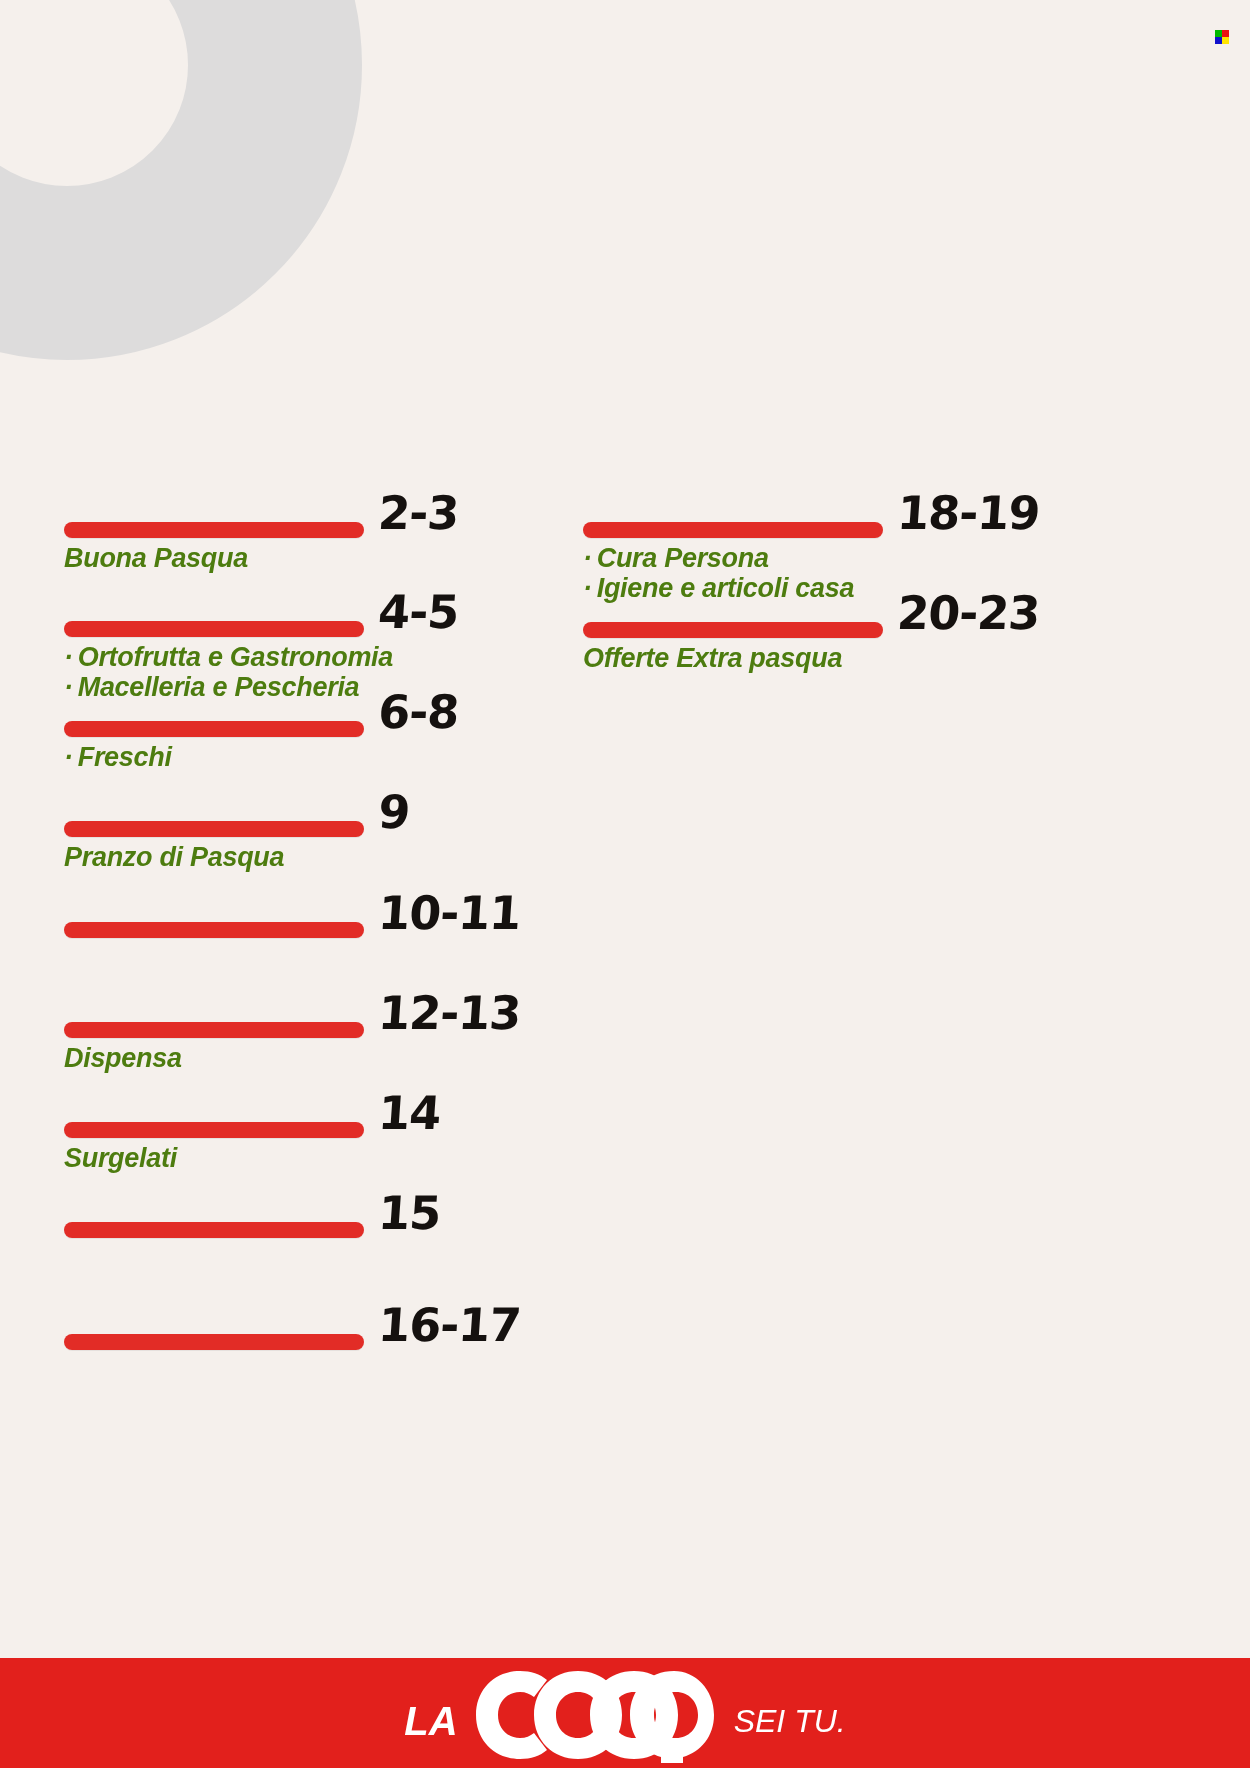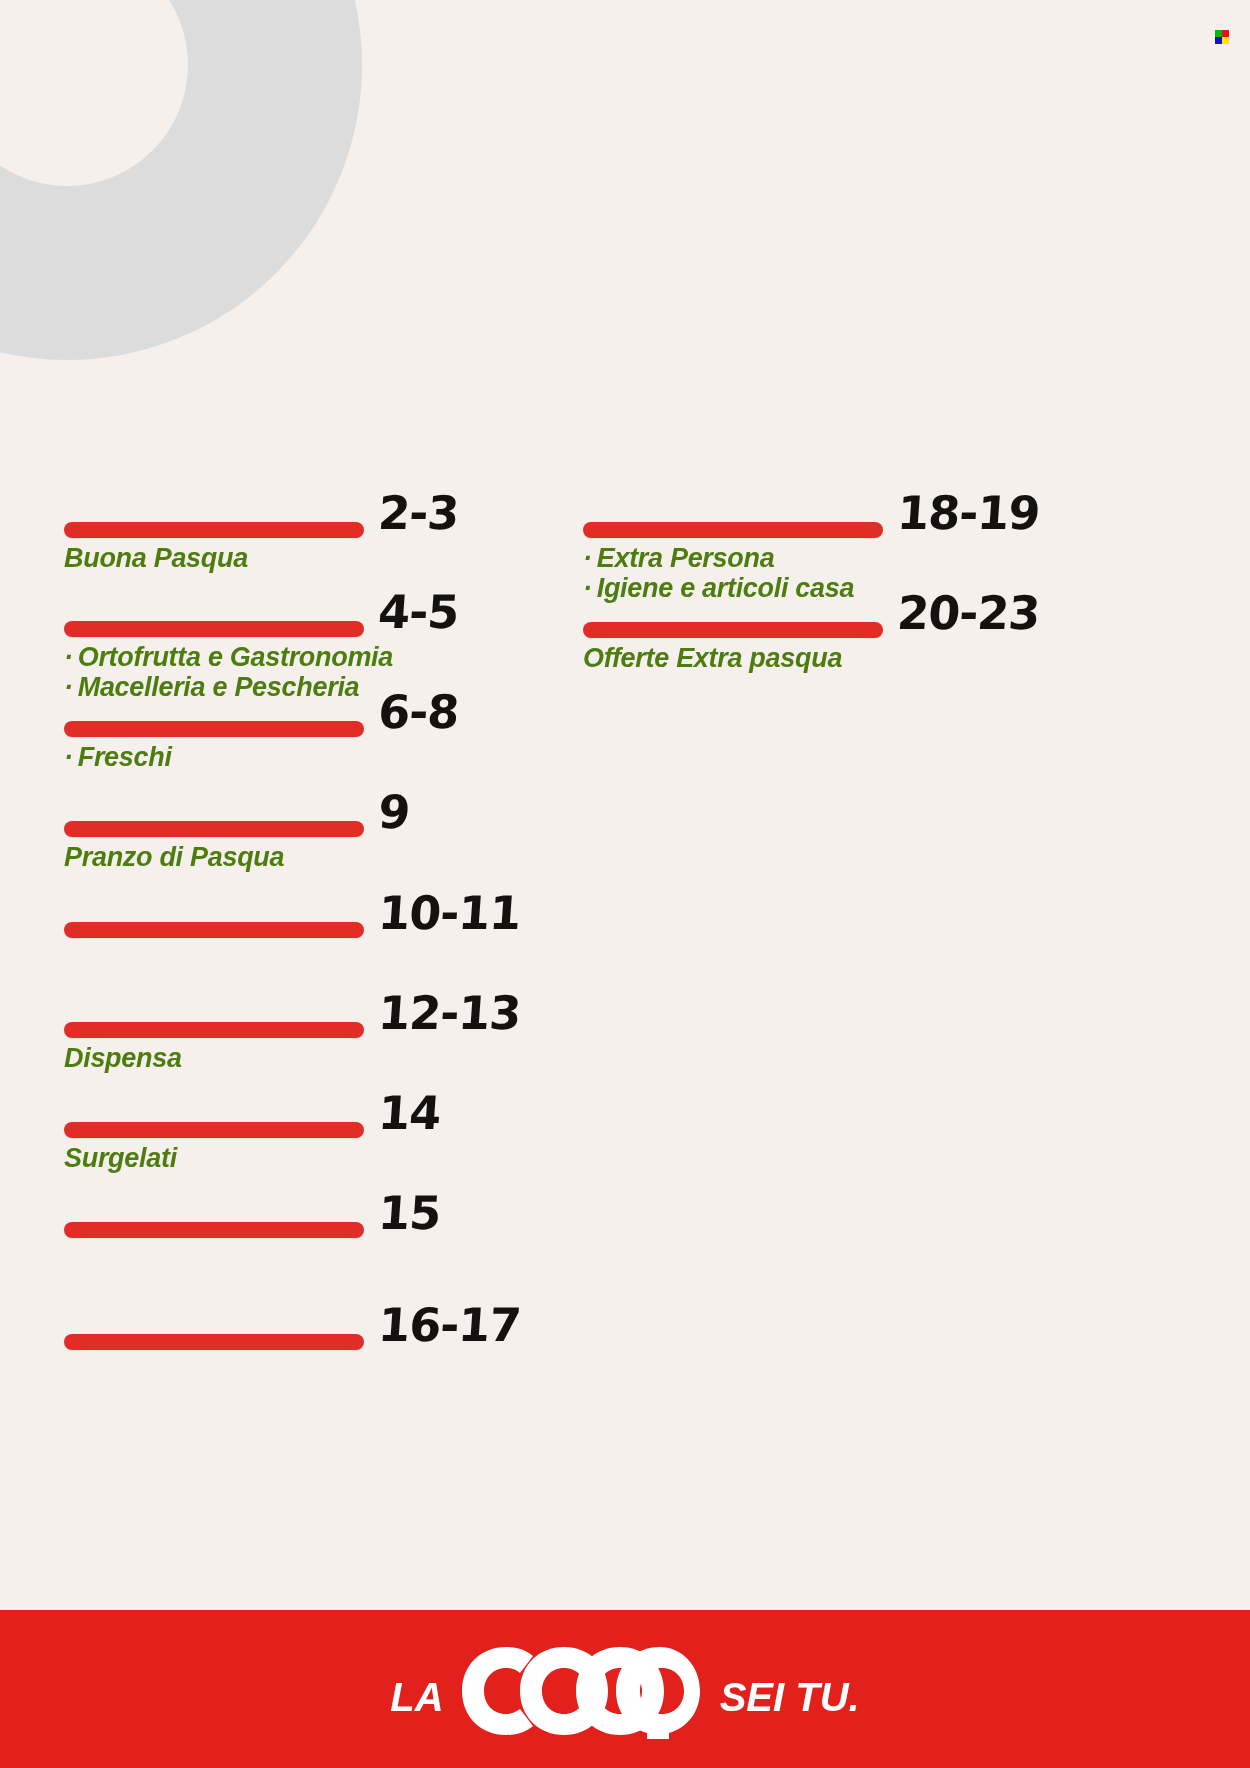--- a/index.html
+++ b/index.html
@@ -65,38 +65,38 @@
     font-weight:700;
     color:#4d7c0f;
     line-height:1.12;
     letter-spacing:-.3px;
   }
   .labels .li{white-space:nowrap;}
   .labels .bullet{margin-right:5px;}
 
   
   .footer{
-    position:absolute;left:0;bottom:0;width:1250px;height:158px;
+    position:absolute;left:0;bottom:0;width:1250px;height:110px;
     background:#e2201c;
     display:flex;align-items:center;justify-content:center;
   }
   .logo{
     display:flex;align-items:center;justify-content:center;
     gap:0;color:#ffffff;transform:translateY(2px);
   }
   .logo .la{
     font-size:40px;font-weight:700;font-style:italic;letter-spacing:0px;
     margin-right:16px;transform:translateY(6px);
   }
   .logo .coopmark{
     position:relative;width:248px;height:96px;
   }
   .logo .coopmark svg{display:block;}
   .logo .seitu{
-    font-size:40px;font-weight:700;font-style:italic;letter-spacing:0px;
+    font-size:32px;font-weight:400;font-style:italic;letter-spacing:0px;
     margin-left:12px;transform:translateY(6px);
   }
 </style>
 </head>
 <body>
 
 <div class="page">
 
   <div class="ring"></div>
 
@@ -183,21 +183,21 @@
           </div>
         </div>
       </div>
     <div class="col col-right" id="col-right">
         <div class="entry" style="position: absolute; left: 0px; top: 0px;">
           <div class="barrow">
             <span class="bar" style="width: 300px;"></span>
             <span class="pages">18-19</span>
           </div>
           <div class="labels">
-            <div class="li"><span class="bullet">·</span><span>Extra Persona</span></div>
+            <div class="li"><span class="bullet">·</span><span>Cura Persona</span></div>
             <div class="li"><span class="bullet">·</span><span>Igiene e articoli casa</span></div>
           </div>
         </div>
         <div class="entry" style="position: absolute; left: 0px; top: 100px;">
           <div class="barrow">
             <span class="bar" style="width: 300px;"></span>
             <span class="pages">20-23</span>
           </div>
           <div class="labels">
             <div class="li"><span>Offerte Extra pasqua</span></div>

